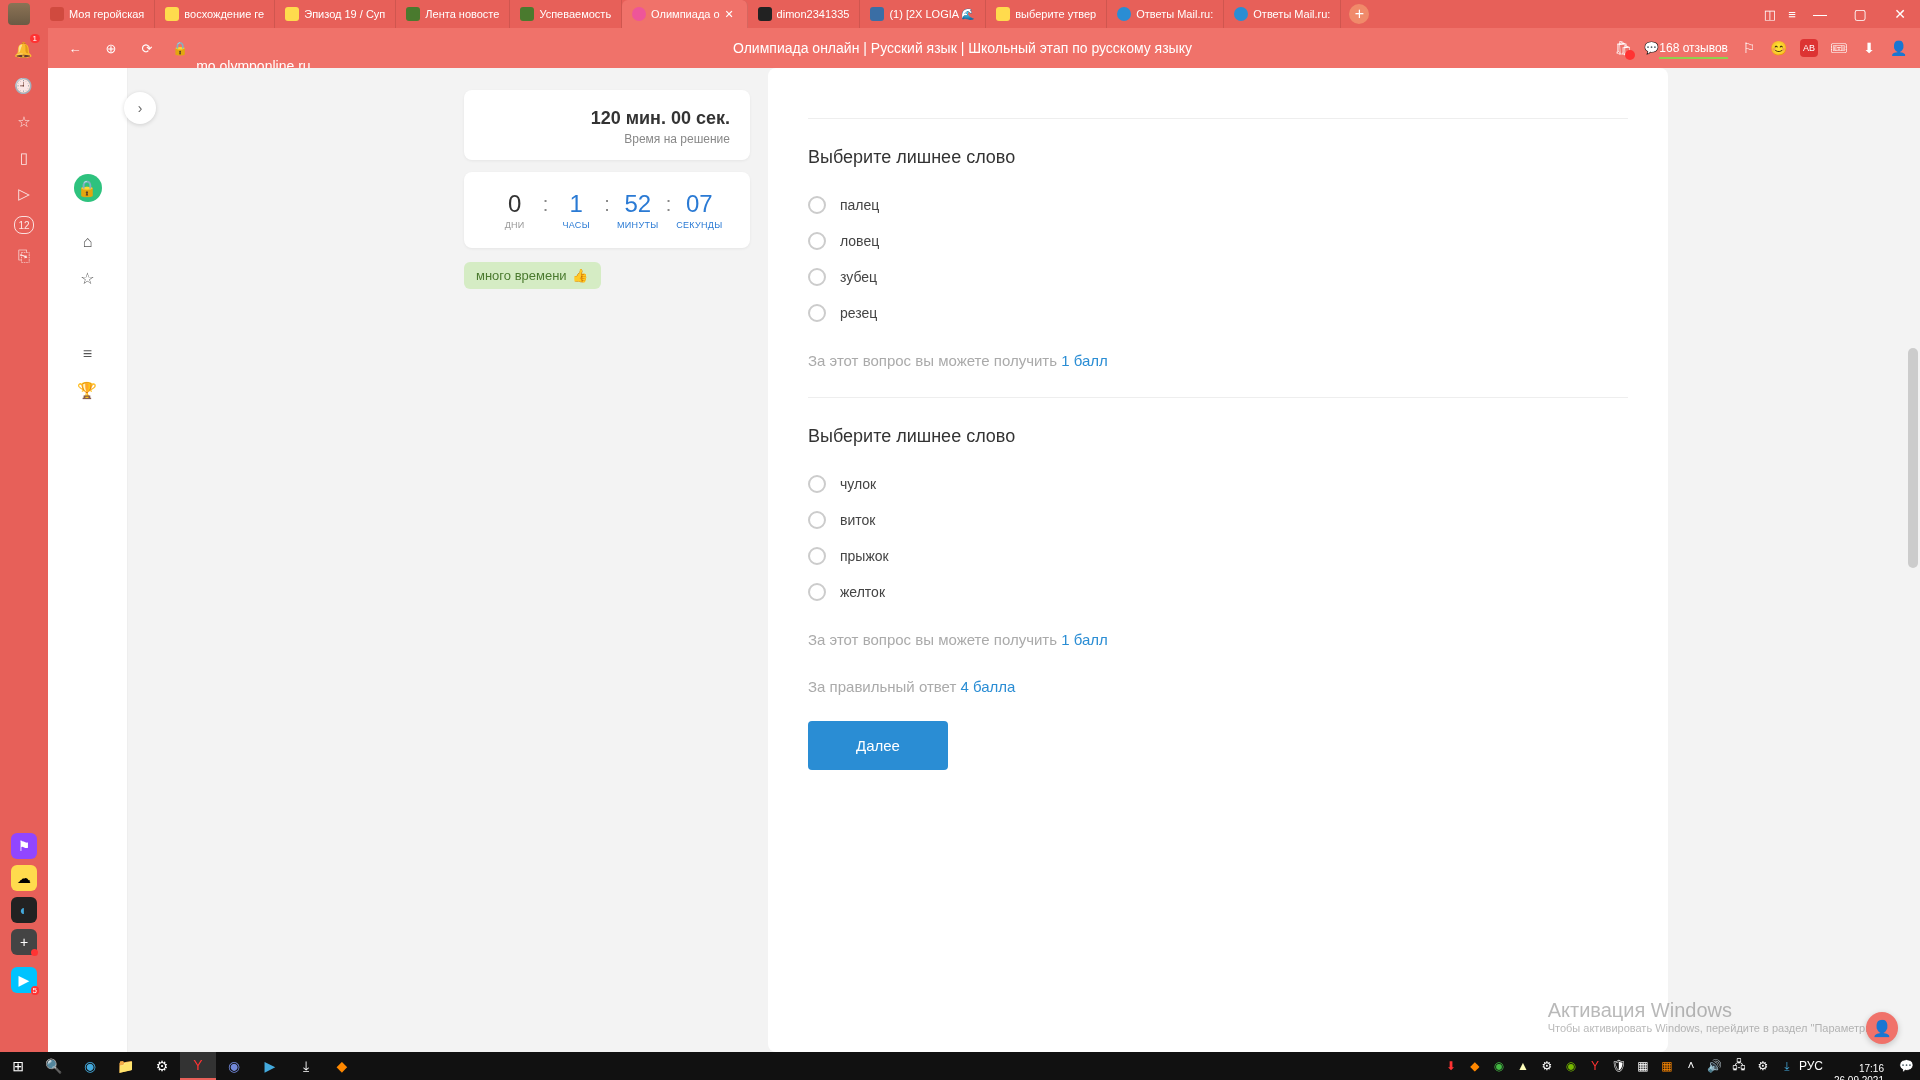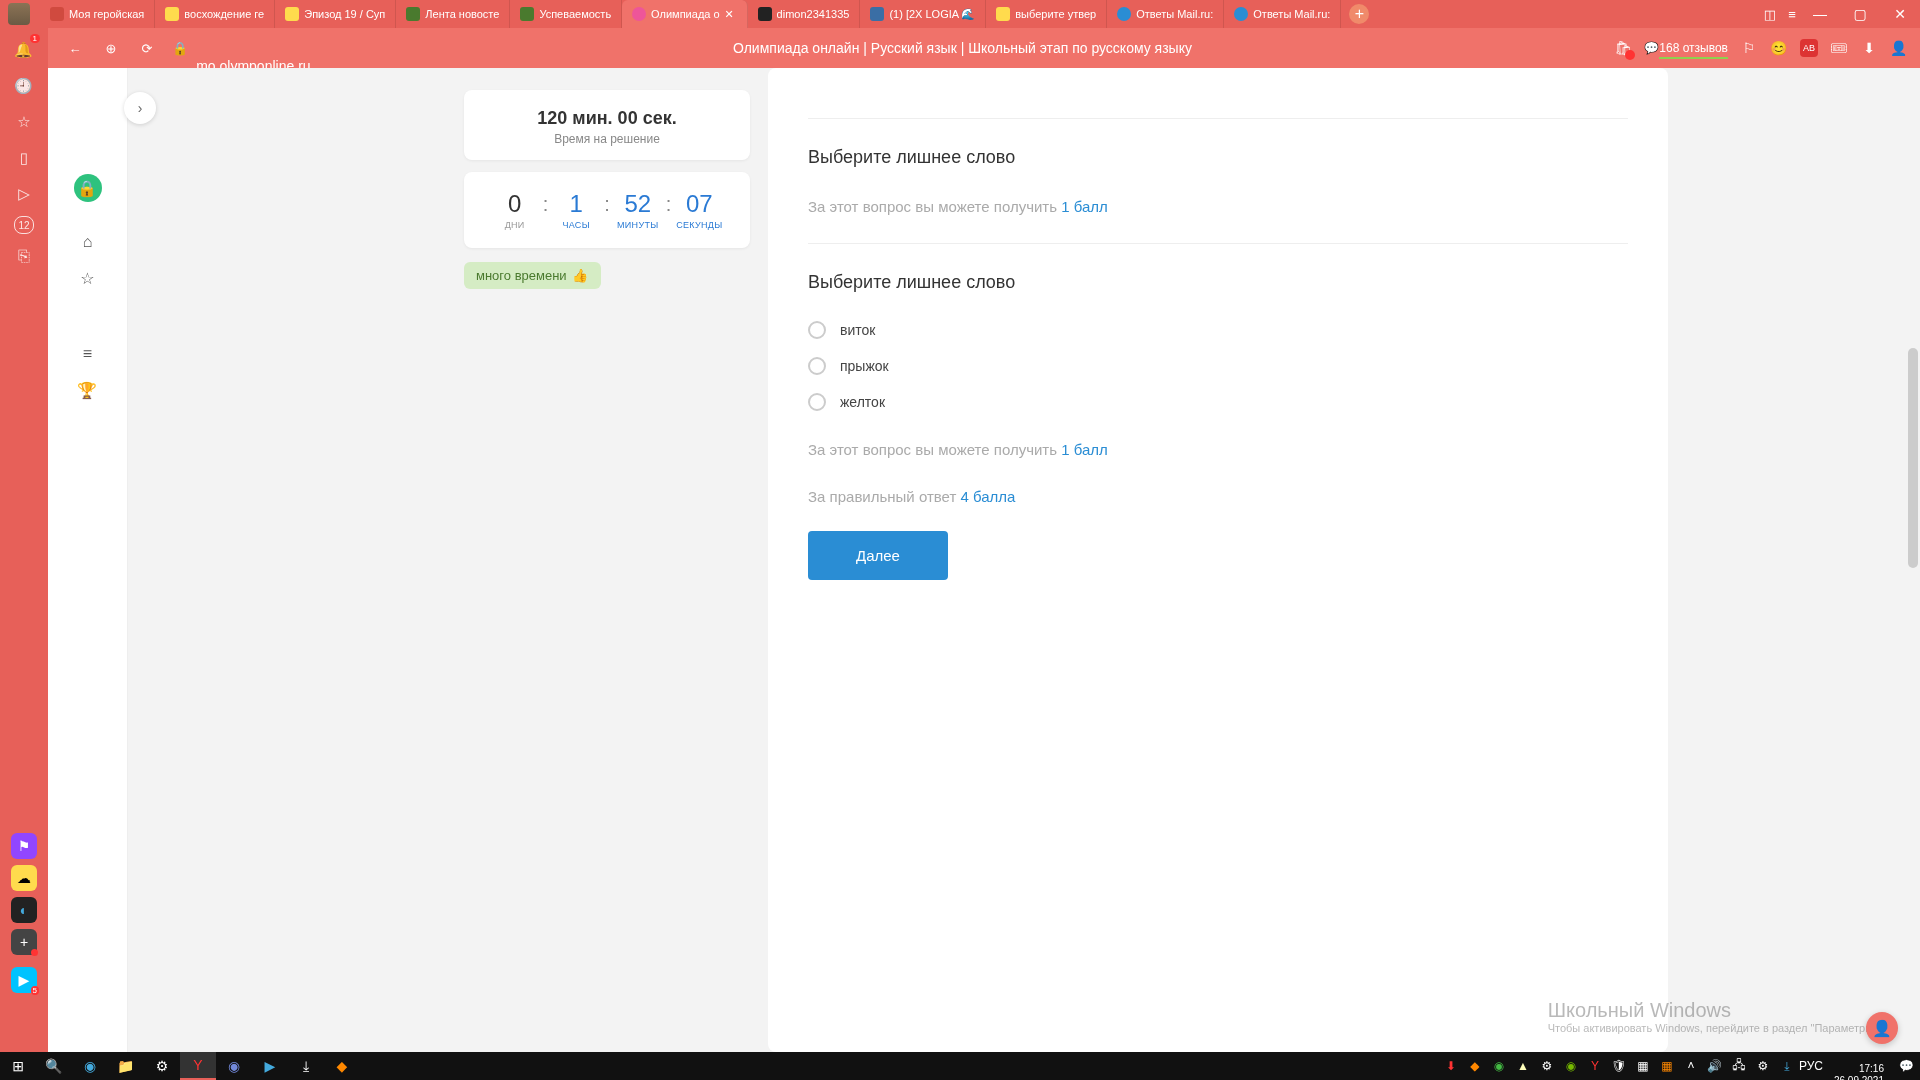--- a/index.html
+++ b/index.html
@@ -42,21 +42,21 @@
 
 .content { position: absolute; left: 48px; top: 68px; right: 0; bottom: 28px; background: #f3f3f3; overflow: hidden; }
 .inner-sidebar { position: absolute; left: 0; top: 0; width: 80px; height: 100%; background: #fff; display: flex; flex-direction: column; align-items: center; padding-top: 18px; gap: 4px; border-right: 1px solid #eee; }
 .expand-handle { position: absolute; left: 76px; top: 24px; width: 32px; height: 32px; background: #fff; border-radius: 50%; box-shadow: 0 1px 4px rgba(0,0,0,0.15); display: flex; align-items: center; justify-content: center; font-size: 14px; color: #666; cursor: pointer; z-index: 3; }
 .is-item { width: 32px; height: 32px; display: flex; align-items: center; justify-content: center; color: #555; font-size: 16px; cursor: pointer; border-radius: 6px; }
 .is-green { width: 28px; height: 28px; background: #2ec27e; border-radius: 50%; color: #fff; }
 .is-gap { height: 16px; }
 
 
 .timer-panel { position: absolute; left: 416px; top: 22px; width: 286px; }
-.timer-box { background: #fff; border-radius: 8px; padding: 18px 20px 14px; text-align: center; box-shadow: 0 1px 3px rgba(0,0,0,0.06); }
+.timer-box { background: #fff; border-radius: 8px; padding: 18px 20px 14px; text-align: right; box-shadow: 0 1px 3px rgba(0,0,0,0.06); }
 .timer-title { font-weight: 600; font-size: 18px; color: #333; }
 .timer-sub { font-size: 12px; color: #888; margin-top: 3px; }
 .countdown-box { background: #fff; border-radius: 8px; margin-top: 12px; padding: 18px 20px; display: flex; justify-content: center; gap: 4px; box-shadow: 0 1px 3px rgba(0,0,0,0.06); }
 .cd-seg { text-align: center; min-width: 48px; }
 .cd-num { font-size: 24px; font-weight: 500; color: #333; }
 .cd-num.blue { color: #2a7ad4; }
 .cd-label { font-size: 9px; color: #999; letter-spacing: 0.3px; margin-top: 2px; }
 .cd-label.blue { color: #2a7ad4; }
 .cd-colon { font-size: 20px; color: #888; padding-top: 3px; }
 .time-pill { display: inline-flex; align-items: center; gap: 6px; background: #d5ecc4; color: #4a7a2e; font-size: 13px; padding: 6px 12px; border-radius: 6px; margin-top: 14px; }
@@ -240,26 +240,48 @@
     </div>
     <div class="time-pill">
       <span>много времени</span>
         <span>👍</span>
     </div>
   </div>
 
   <div class="qcard">
     <hr style="margin-top:50px">
     <div class="q-title">Выберите лишнее слово</div>
+    <div class="radio-list">
+      <label class="radio-row">
+          <span class="radio-circle"></span>
+          <span class="radio-label">палец</span>
+        </label>
+      <label class="radio-row">
+          <span class="radio-circle"></span>
+          <span class="radio-label">ловец</span>
+        </label>
+      <label class="radio-row">
+          <span class="radio-circle"></span>
+          <span class="radio-label">зубец</span>
+        </label>
+      <label class="radio-row">
+          <span class="radio-circle"></span>
+          <span class="radio-label">резец</span>
+        </label>
+    </div>
     <div class="points"><span>За этот вопрос вы можете получить </span><span class="blue">1 балл</span></div>
     <hr>
     <div class="q-title">Выберите лишнее слово</div>
     <div class="radio-list">
       <label class="radio-row">
           <span class="radio-circle"></span>
+          <span class="radio-label">чулок</span>
+        </label>
+      <label class="radio-row">
+          <span class="radio-circle"></span>
           <span class="radio-label">виток</span>
         </label>
       <label class="radio-row">
           <span class="radio-circle"></span>
           <span class="radio-label">прыжок</span>
         </label>
       <label class="radio-row">
           <span class="radio-circle"></span>
           <span class="radio-label">желток</span>
         </label>
@@ -268,21 +290,21 @@
     <div class="points" style=""><span>За правильный ответ </span><span class="blue">4 балла</span></div>
     <button class="next-btn">Далее</button>
   </div>
 </div>
 
 <div class="fake-scroll">
     <div class="fake-thumb"></div>
   </div>
 
 <div class="watermark">
-  <div class="wm-title">Школьный Windows</div>
+  <div class="wm-title">Активация Windows</div>
   <div class="wm-sub">Чтобы активировать Windows, перейдите в раздел "Параметры".</div>
 </div>
 
 <div class="float-avatar">👤</div>
 
 <div class="taskbar">
   <div class="tb-left">
     <div class="tb-btn">⊞</div>
     <div class="tb-btn">🔍</div>
     <div class="tb-btn" style="color:#4ad">◉</div>

